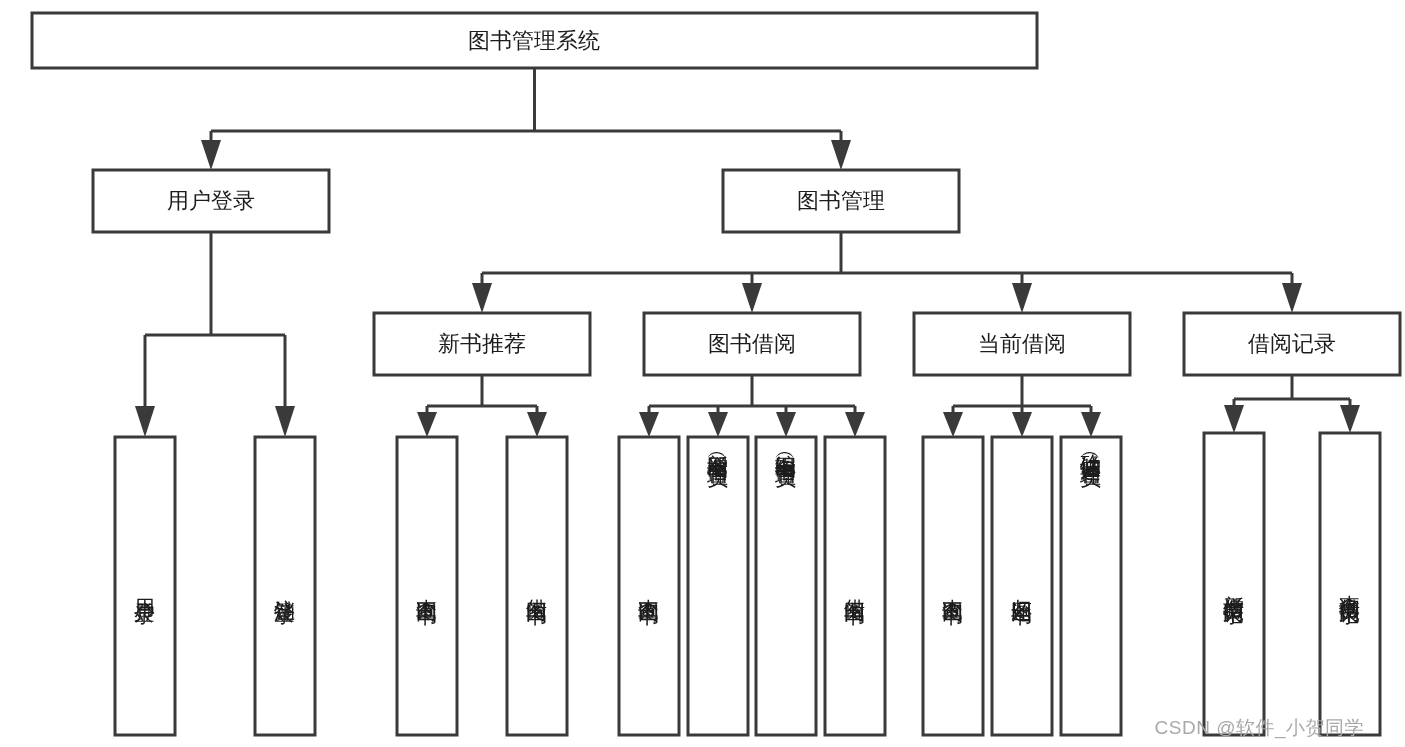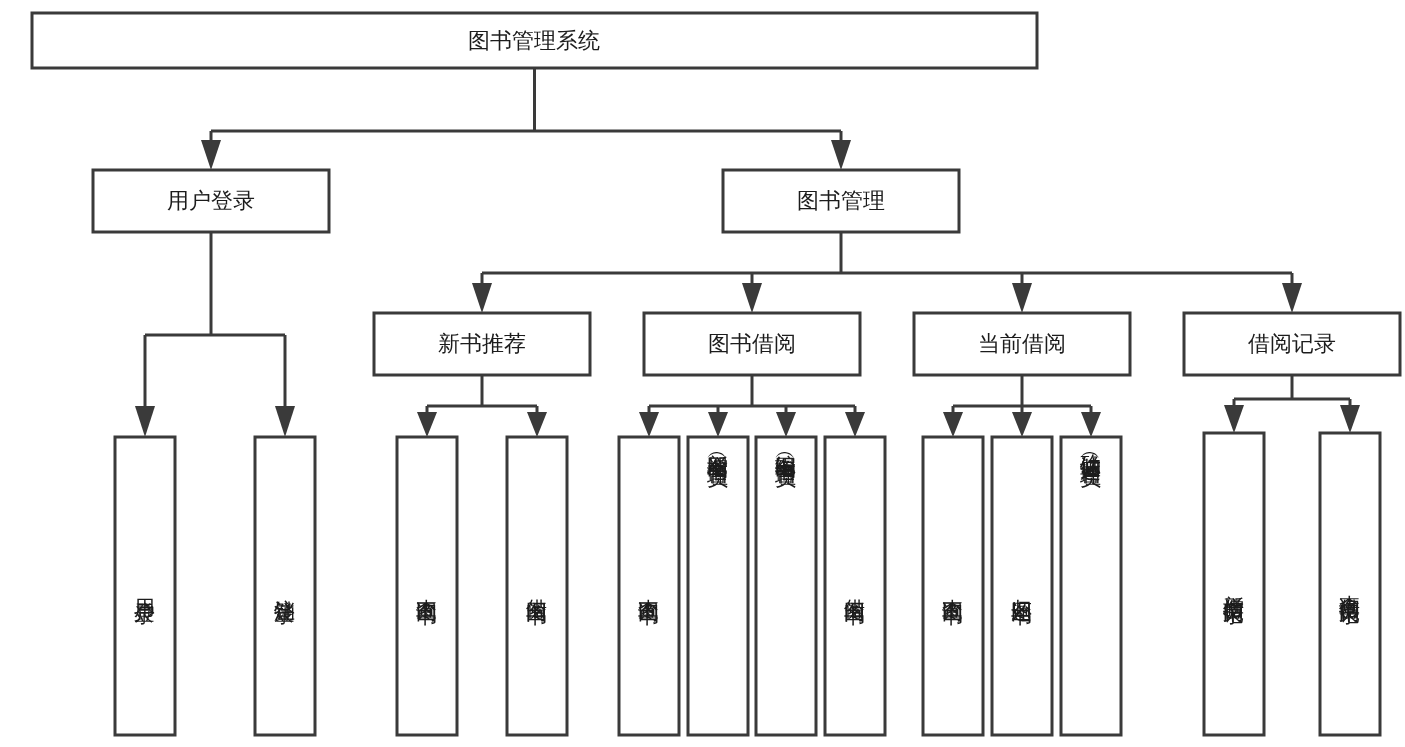--- a/index.html
+++ b/index.html
@@ -229,13 +229,14 @@
     <span class="leaf-label-v">确认归还（管理员）</span>
   </div>
 
   <div class="leaf-wrap" style="left:1192px;top:433px;width:60px;height:302px;">
     <span class="leaf-label-v">新增借阅记录</span>
   </div>
   <div class="leaf-wrap" style="left:1308px;top:433px;width:60px;height:302px;">
     <span class="leaf-label-v">查询借阅记录</span>
   </div>
 
+  <div class="watermark">CSDN @软件_小贺同学</div>
 </div>
 
 </body></html>

